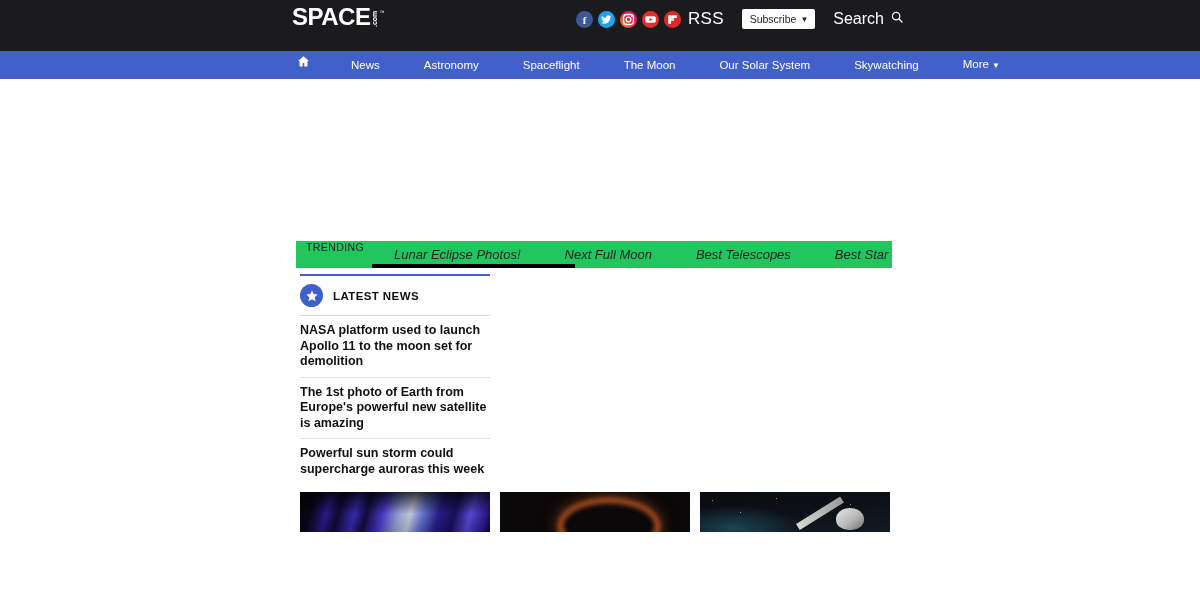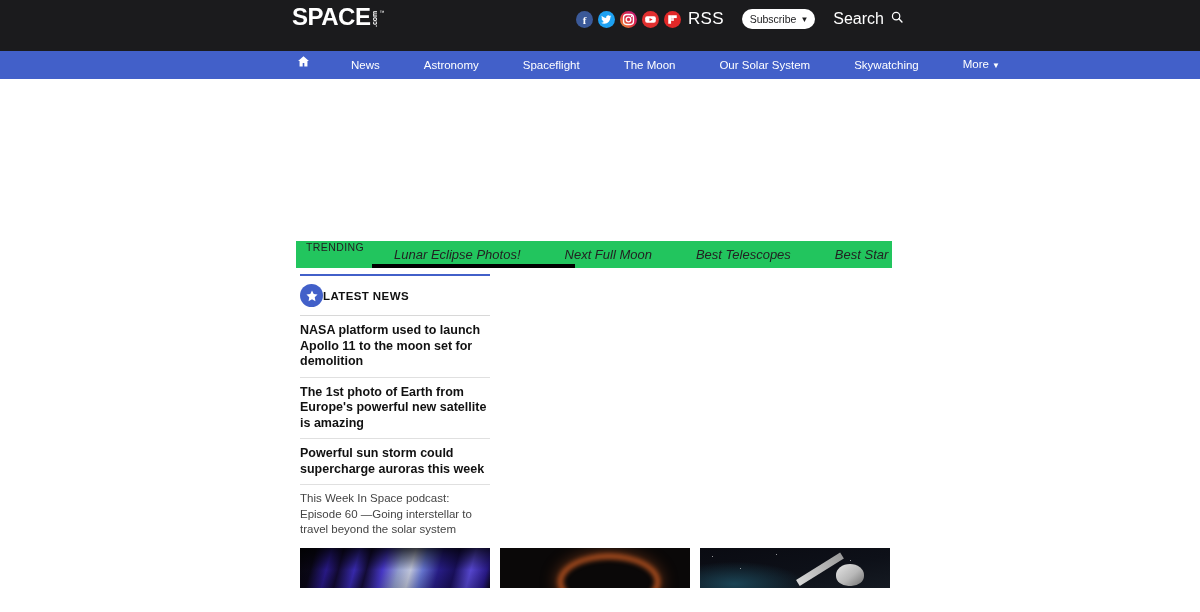--- a/index.html
+++ b/index.html
@@ -88,21 +88,21 @@
     font-size: 17px;
     margin-left: 7px;
     letter-spacing: 0.2px;
   }
   .subscribe {
     margin-left: 18px;
     background: #ffffff;
     color: #1b1b1d;
     font-size: 10.5px;
     padding: 4px 7px 4px 8px;
-    border-radius: 10px;
+    border-radius: 2px;
     display: flex;
     align-items: center;
     gap: 4px;
     white-space: nowrap;
     cursor: pointer;
   }
   .subscribe .caret { font-size: 8px; }
   .search-wrap {
     margin-left: 18px;
     display: flex;
@@ -264,21 +264,21 @@
   }
 
   
   .latest {
     border-top: 2px solid #4260c9;
     padding-top: 8px;
   }
   .latest-head {
     display: flex;
     align-items: center;
-    gap: 0;
+    gap: 10px;
     padding-bottom: 8px;
     border-bottom: 1px solid #d8d8d8;
   }
   .star-badge {
     width: 23px;
     height: 23px;
     border-radius: 50%;
     background: #4260c9;
     display: flex;
     align-items: center;
@@ -501,23 +501,20 @@
       </div>
 
       <div class="news-item bold">
         <span class="nt">NASA platform used to launch Apollo 11 to the moon set for demolition</span>
       </div>
       <div class="news-item bold">
         <span class="nt">The 1st photo of Earth from Europe's powerful new satellite is amazing</span>
       </div>
       <div class="news-item bold">
         <span class="nt">Powerful sun storm could supercharge auroras this week</span>
-      </div>
-      <div class="news-item plain">
-        <span class="nt">This Week In Space podcast: Episode 60 —Going interstellar to travel beyond the solar system</span>
       </div>
     </div>
   </div>
 </div>
 
 <div class="thumbs">
   <div class="thumb thumb-1"></div>
   <div class="thumb thumb-2"></div>
   <div class="thumb thumb-3">
     <span class="star-dot" style="left:12px; top:8px;"></span>

